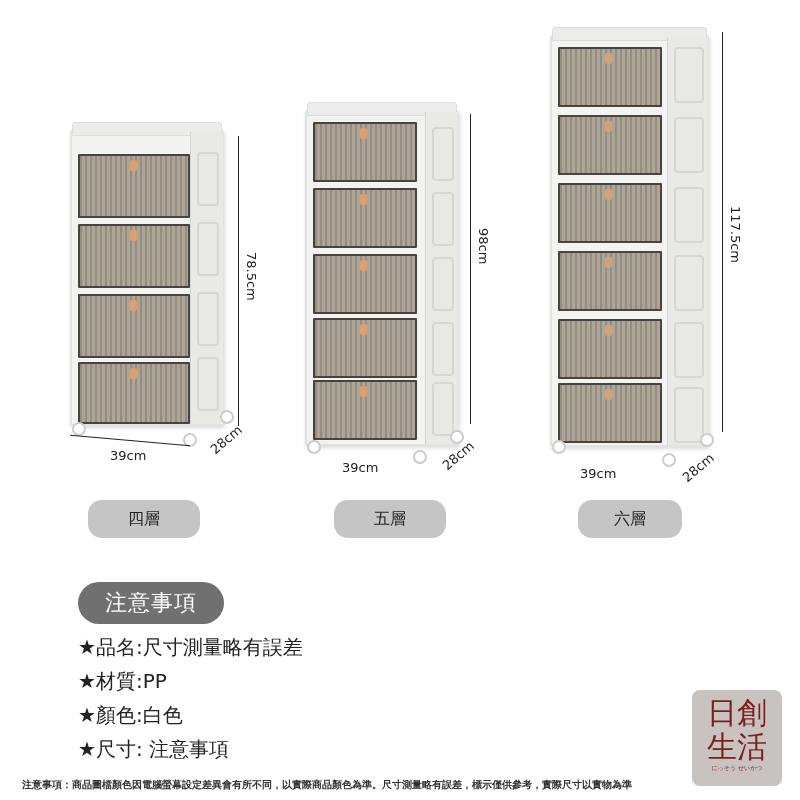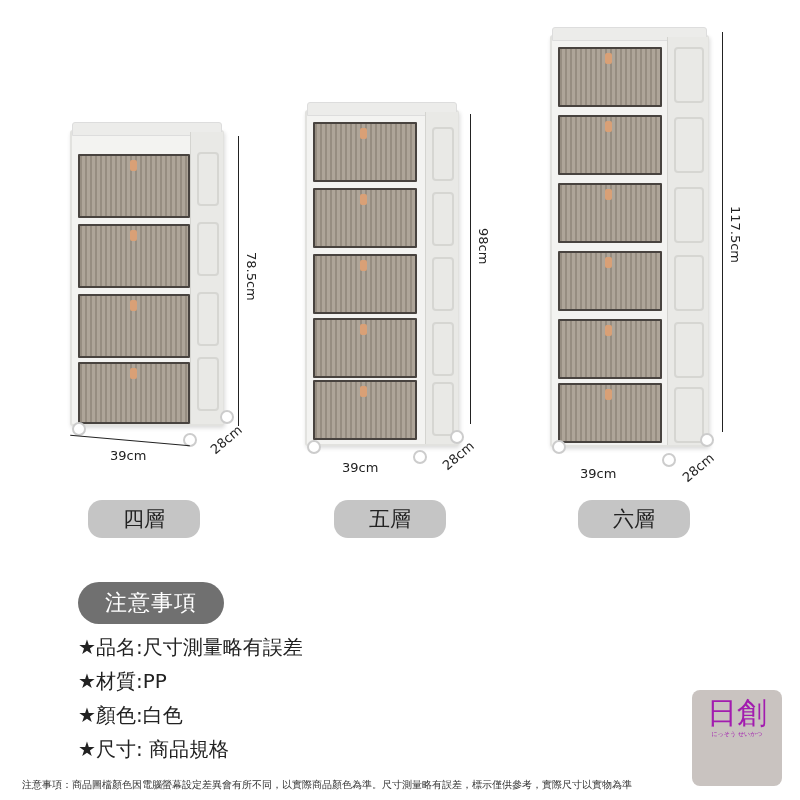--- a/index.html
+++ b/index.html
@@ -8,25 +8,25 @@
   .frame{position:absolute;background:#f3f3f1;border:2px solid #e2e2df;border-radius:3px;box-shadow:1px 2px 4px rgba(0,0,0,.15);}
   .top{position:absolute;left:0;right:0;top:-10px;height:12px;background:#ececea;border-radius:3px 3px 0 0;border:1px solid #ddd;}
   .side{position:absolute;top:0;bottom:0;background:#e9e9e6;border-left:1px solid #d4d4d0;}
   .drawer{position:absolute;left:6px;background:repeating-linear-gradient(90deg,#8f8578 0 2px,#a99f92 2px 5px);border:2px solid #3a3530;border-radius:1px;opacity:.92;}
   .latch{position:absolute;top:4px;width:7px;height:11px;background:#d79a6c;border-radius:2px;}
   .sq{position:absolute;border:2px solid #d6d6d2;border-radius:4px;}
   .wheel{position:absolute;width:10px;height:10px;border:2px solid #ccc;background:#fff;border-radius:50%;}
   .dim{position:absolute;background:#222;}
   .dimlbl{position:absolute;font-size:13px;color:#222;}
   .vlbl{writing-mode:vertical-rl;}
-  .pill{position:absolute;background:#c5c5c5;border-radius:14px;height:38px;font-size:21px;display:flex;align-items:center;justify-content:center;color:#222;}
+  .pill{position:absolute;background:#c5c5c5;border-radius:14px;height:38px;font-size:16px;display:flex;align-items:center;justify-content:center;color:#222;}
   .spec-title{position:absolute;left:78px;top:582px;width:146px;height:42px;background:#707070;border-radius:21px;color:#fff;font-size:22px;display:flex;align-items:center;justify-content:center;letter-spacing:1px;}
   .spec-item{position:absolute;left:78px;font-size:20px;color:#222;}
-  .notice{position:absolute;left:22px;top:778px;font-size:10px;color:#333;white-space:nowrap;}
-  .logo{position:absolute;left:692px;top:690px;width:90px;height:96px;background:#c9c3c0;border-radius:8px;color:#a21caf;font-size:30px;line-height:34px;text-align:center;padding-top:6px;box-sizing:border-box;}
+  .notice{position:absolute;left:22px;top:778px;font-size:10px;color:#333;white-space:nowrap;font-weight:bold;}
+  .logo{position:absolute;left:692px;top:690px;width:90px;height:96px;background:#c9c3c0;border-radius:8px;color:#7f1d1d;font-size:30px;line-height:34px;text-align:center;padding-top:6px;box-sizing:border-box;}
   .logo small{display:block;font-size:6px;line-height:8px;}
 </style>
 </head>
 <body>
 
 <div class="cab" style="left:70px;top:130px;width:160px;height:305px;">
   <div class="frame" style="left:0;top:0;width:150px;height:292px;">
       <div class="top"></div>
     <div class="side" style="left:118px;width:32px;">
         <div class="sq" style="left:6px;top:20px;width:18px;height:50px;"></div>
@@ -125,26 +125,27 @@
       </div>
   </div>
   <div class="wheel" style="left:2px;top:405px;"></div>
     <div class="wheel" style="left:112px;top:418px;"></div>
     <div class="wheel" style="left:150px;top:398px;"></div>
 </div>
 <div class="dim" style="left:722px;top:32px;width:1px;height:400px;"></div>
 <div class="dimlbl vlbl" style="left:728px;top:206px;">117.5cm</div>
 <div class="dimlbl" style="left:580px;top:466px;">39cm</div>
 <div class="dimlbl" style="left:680px;top:460px;transform:rotate(-40deg);">28cm</div>
-<div class="pill" style="left:578px;top:500px;width:112px;">六層</div>
+<div class="pill" style="left:578px;top:500px;width:104px;">六層</div>
 
 <div class="spec-title">注意事項</div>
 <div class="spec-item" style="top:634px;">★品名:尺寸測量略有誤差</div>
 <div class="spec-item" style="top:668px;">★材質:PP</div>
 <div class="spec-item" style="top:702px;">★顏色:白色</div>
-<div class="spec-item" style="top:736px;">★尺寸: 商品規格</div>
+<div class="spec-item" style="top:736px;">★尺寸: 注意事項</div>
 
 <div class="logo">
   <div>日創</div>
+  <div>生活</div>
   <small>にっそう せいかつ</small>
 </div>
 
 <div class="notice">注意事項：商品圖檔顏色因電腦螢幕設定差異會有所不同，以實際商品顏色為準。尺寸測量略有誤差，標示僅供參考，實際尺寸以實物為準</div>
 
 </body></html>

